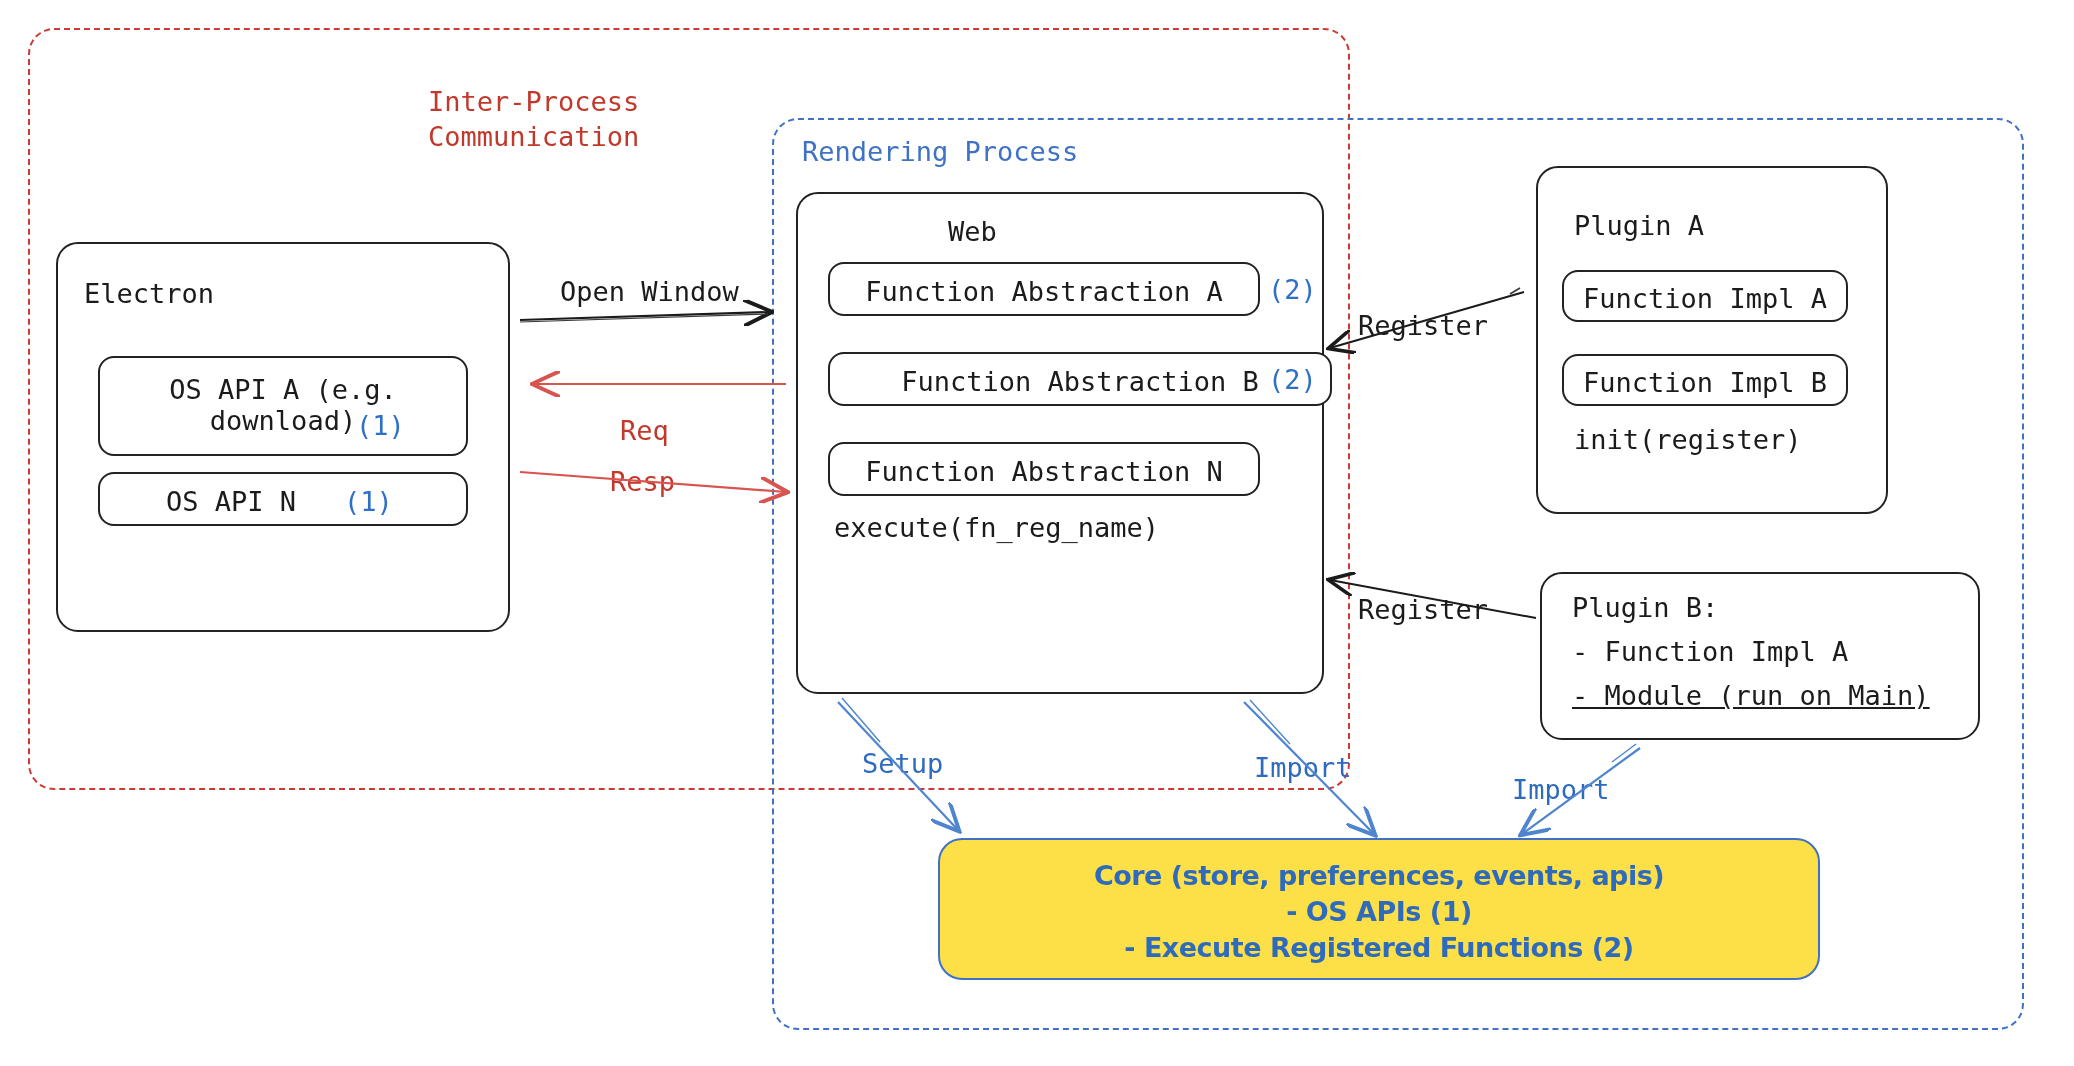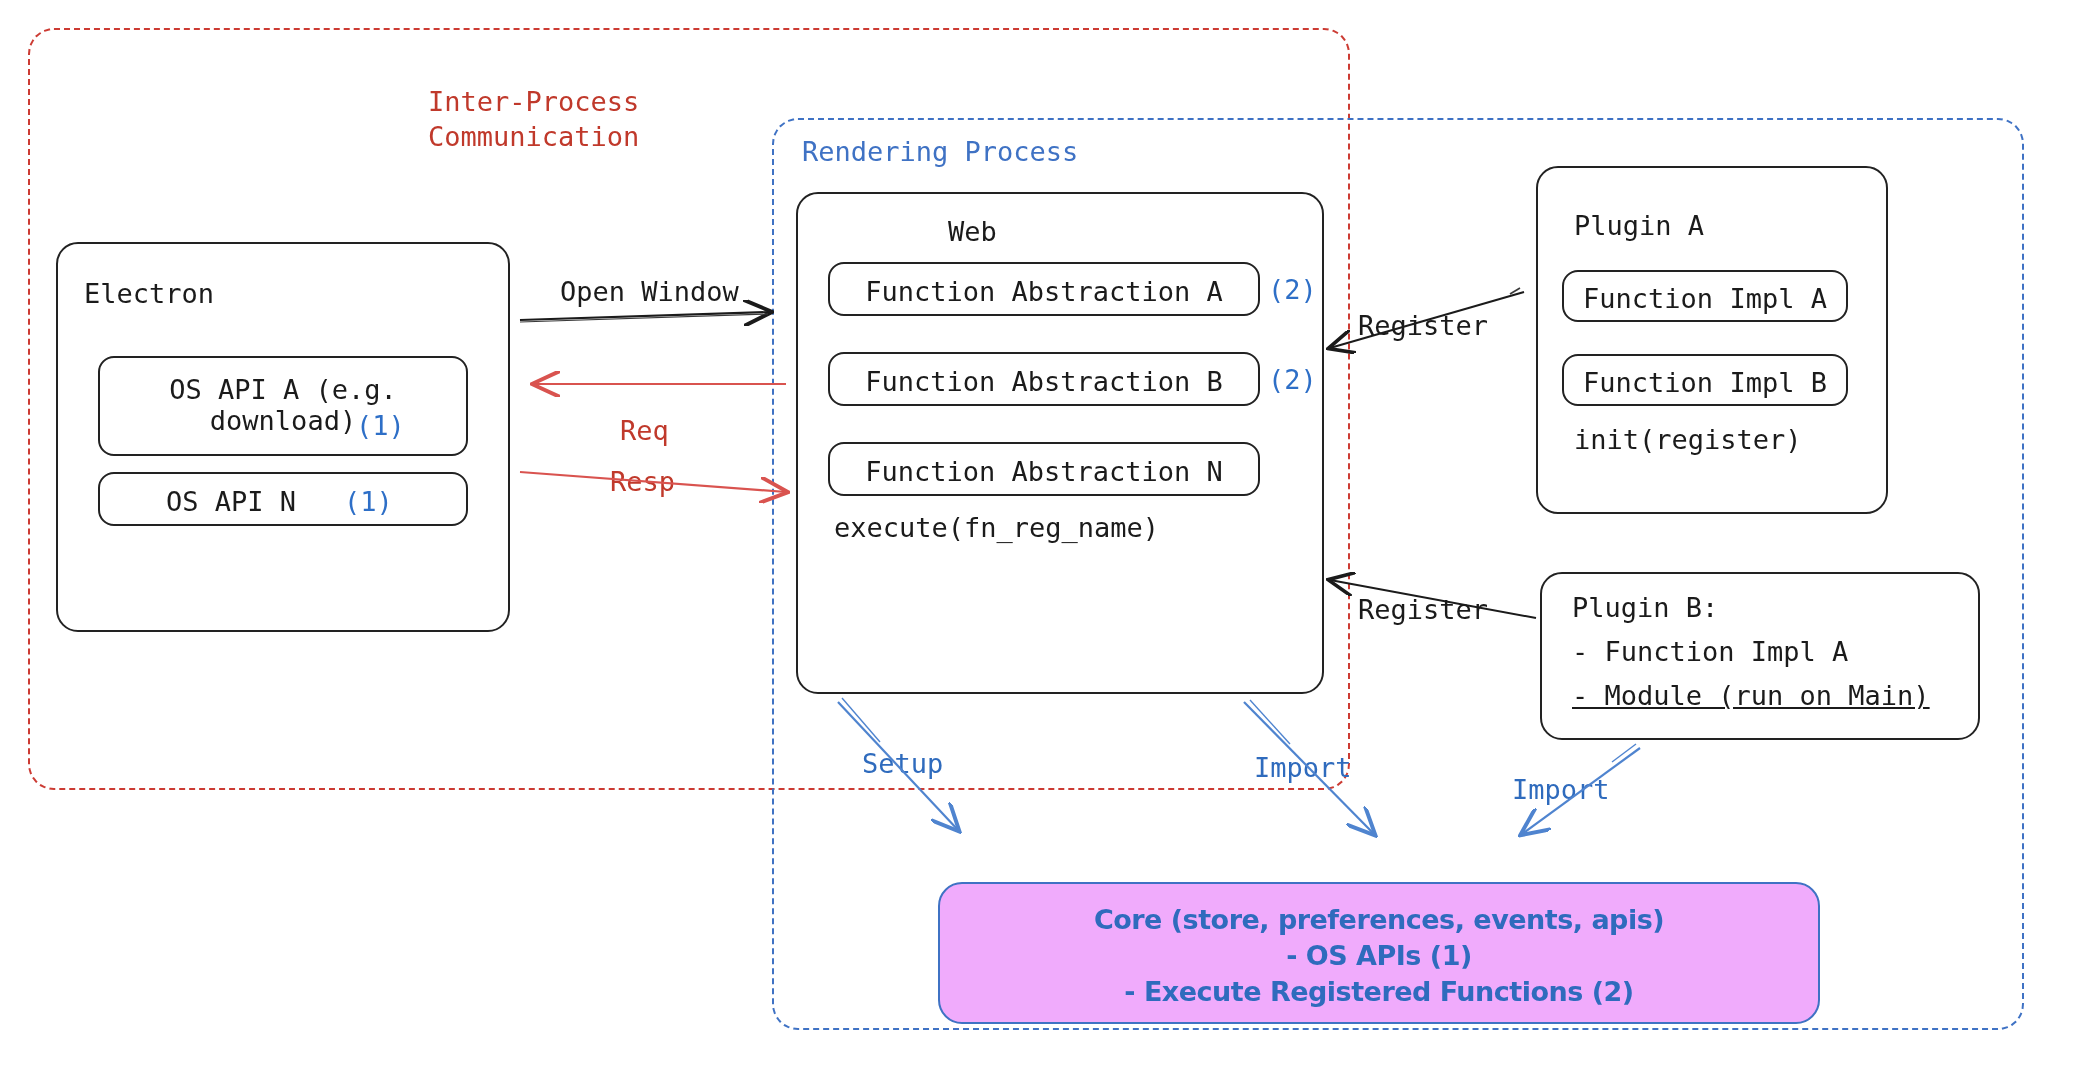--- a/index.html
+++ b/index.html
@@ -10,21 +10,21 @@
   .node{position:absolute;box-sizing:border-box;border:2.5px solid #222;border-radius:22px;background:#fff;}
   .node.inner{border-width:2px;border-radius:16px;}
   .lbl{position:absolute;white-space:pre;font-family:"DejaVu Sans Mono","Liberation Mono",monospace;}
   .title{font-size:27px;color:#1b1b1b;}
   .inner-text{font-size:27px;color:#1b1b1b;text-align:center;width:100%;left:0;}
   .red{color:#c0392b;}
   .blue{color:#3f72c4;}
   .blue-strong{color:#2f6bbd;}
   .marker{font-size:27px;color:#2e6fc7;}
   .edge-label{font-size:27px;}
-  .core-box{position:absolute;box-sizing:border-box;border:2.5px solid #3f72c4;border-radius:24px;background:#f0abfc;margin-top:44px;}
+  .core-box{position:absolute;box-sizing:border-box;border:2.5px solid #3f72c4;border-radius:24px;background:#fde047;}
   .core-text{position:absolute;left:0;width:100%;text-align:center;color:#2f6bbd;
              font-family:"DejaVu Sans","Liberation Sans",sans-serif;font-weight:700;letter-spacing:-0.5px;font-size:27px;}
   .dashzone{position:absolute;box-sizing:border-box;background:transparent;}
   .dash-red{border:2.5px dashed #cc3b33;border-radius:26px;}
   .dash-blue{border:2.5px dashed #3f72c4;border-radius:26px;}
 </style>
 </head>
 <body>
 
 <div id="stage">
@@ -54,21 +54,21 @@
   </div>
 
   <div class="node" style="left:796px;top:192px;width:528px;height:502px;">
     <div class="lbl title" style="left:150px;top:22px;">Web</div>
 
     <div class="node inner" style="left:30px;top:68px;width:432px;height:54px;">
       <div class="lbl inner-text" style="top:12px;">Function Abstraction A</div>
     </div>
     <div class="lbl marker" style="left:470px;top:80px;">(2)</div>
 
-    <div class="node inner" style="left:30px;top:158px;width:432px;height:54px;">
+    <div class="node inner" style="left:30px;top:158px;width:504px;height:54px;">
       <div class="lbl inner-text" style="top:12px;">Function Abstraction B</div>
     </div>
     <div class="lbl marker" style="left:470px;top:170px;">(2)</div>
 
     <div class="node inner" style="left:30px;top:248px;width:432px;height:54px;">
       <div class="lbl inner-text" style="top:12px;">Function Abstraction N</div>
     </div>
 
     <div class="lbl title" style="left:36px;top:318px;">execute(fn_reg_name)</div>
   </div>

